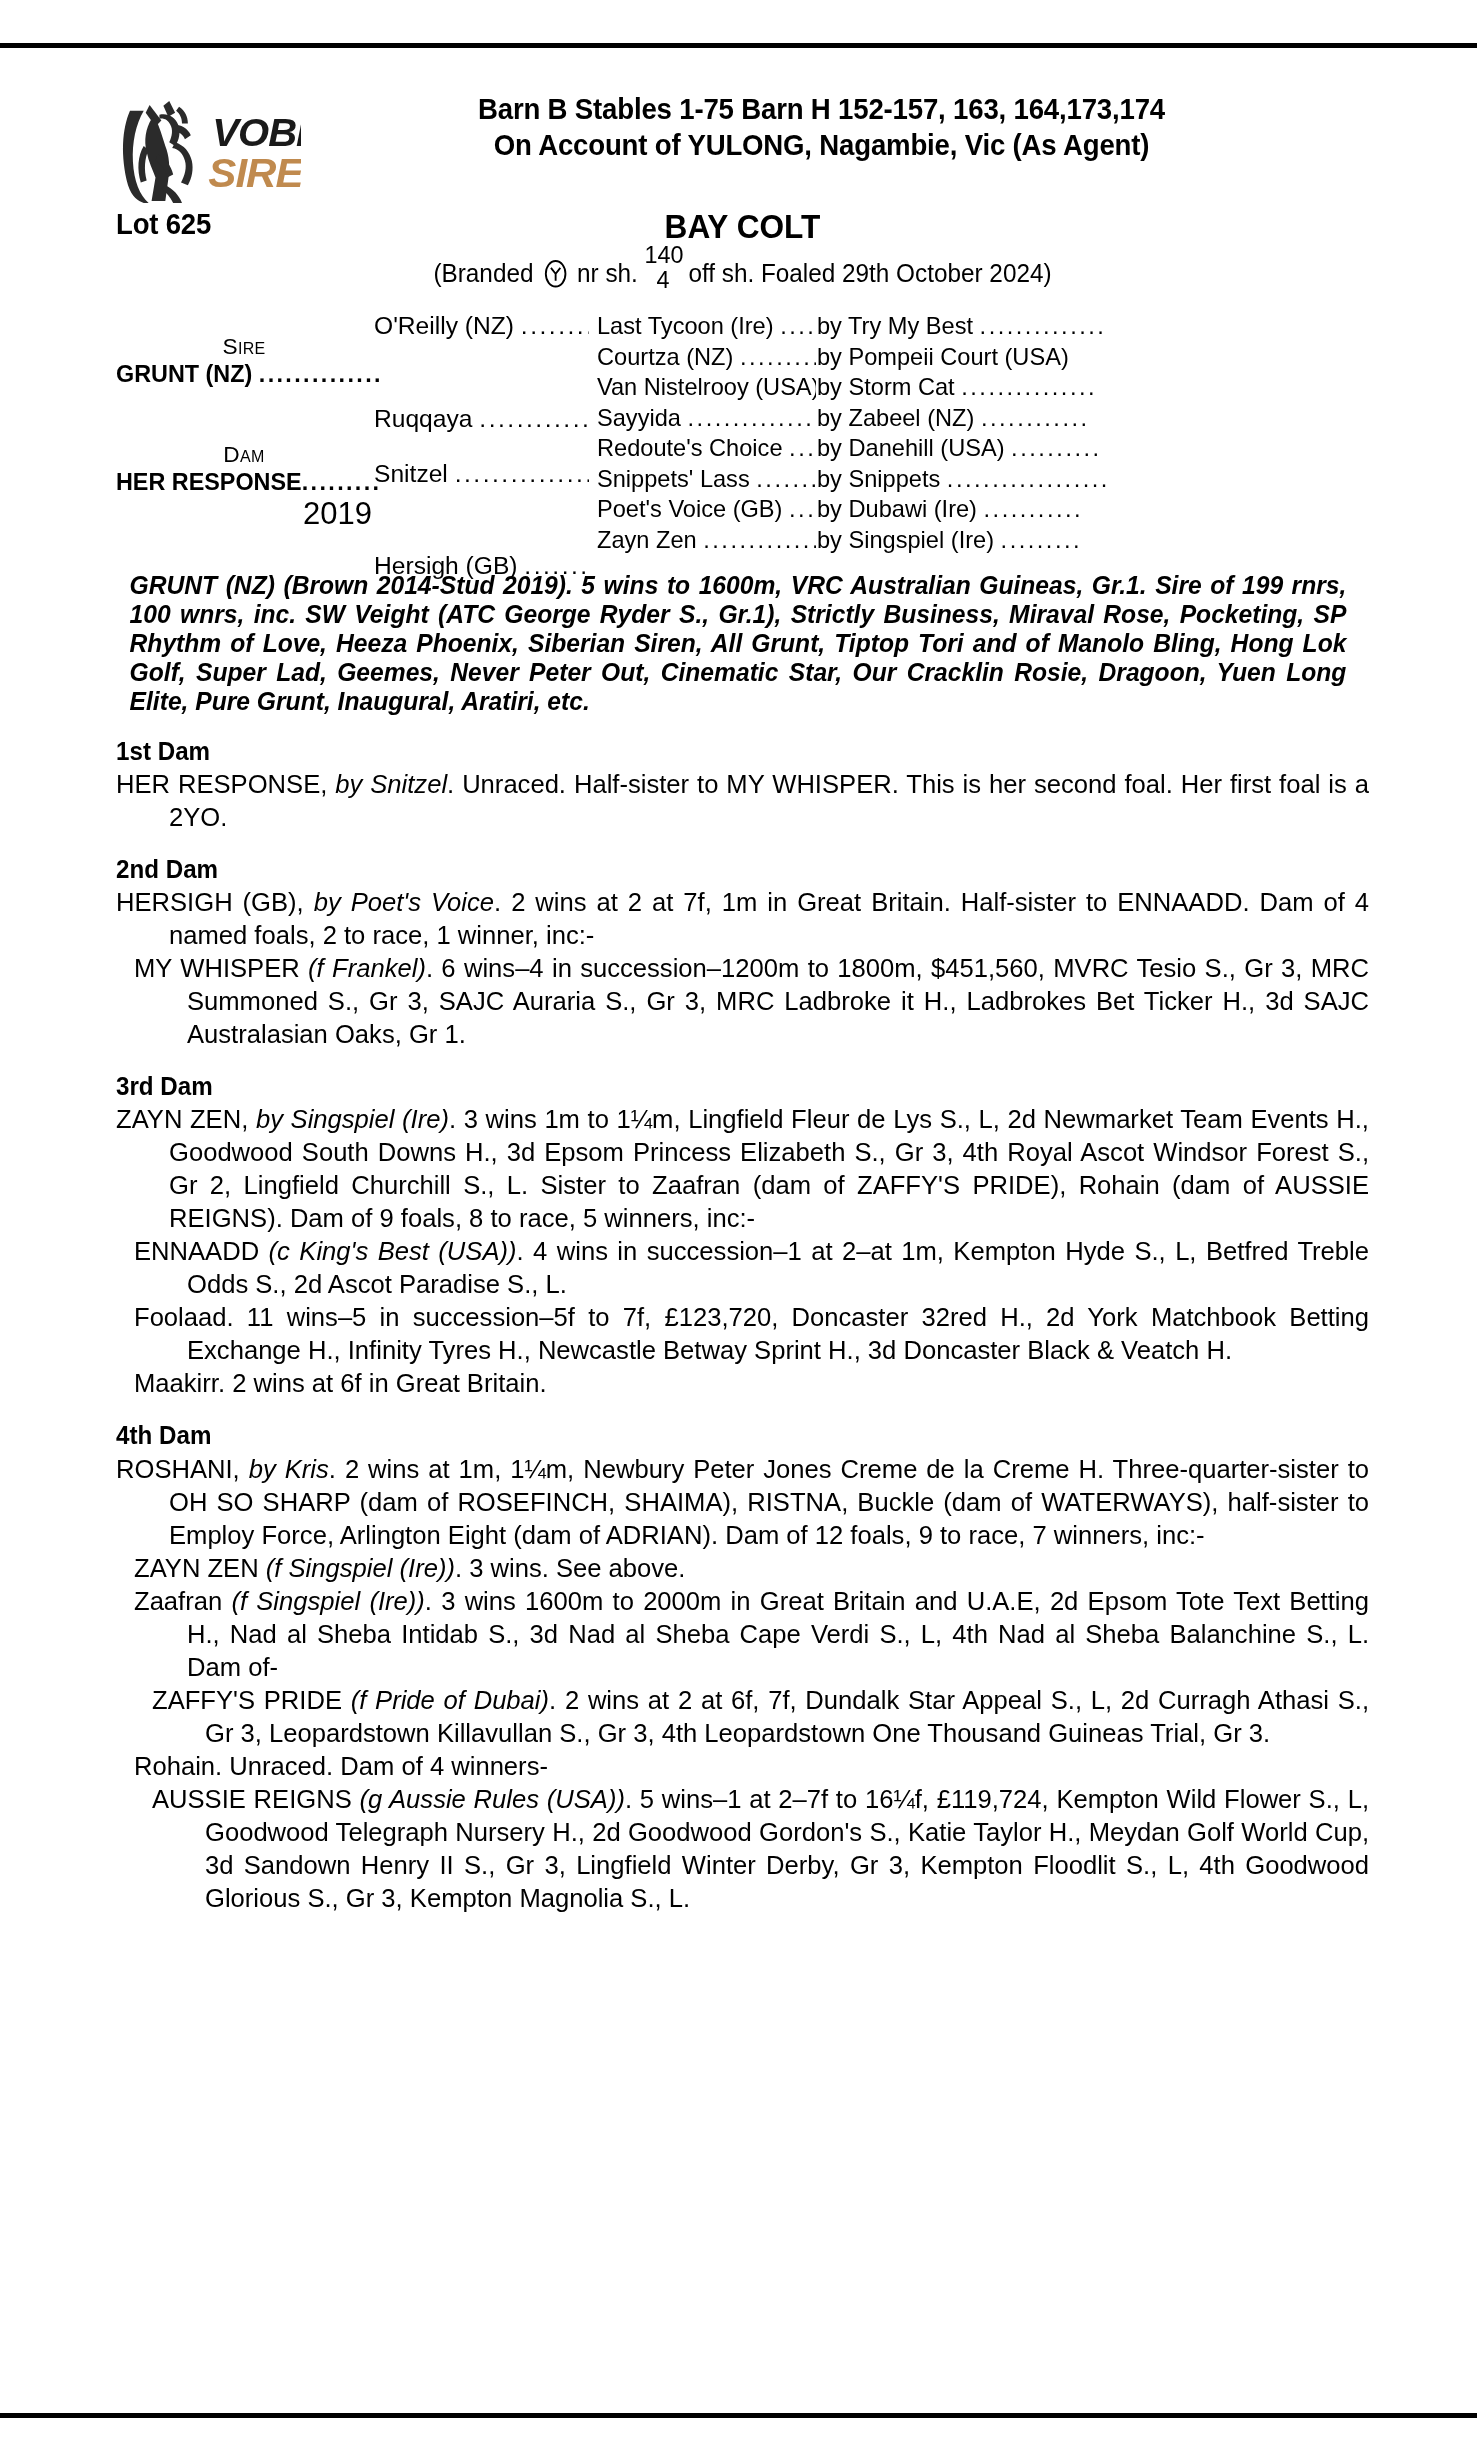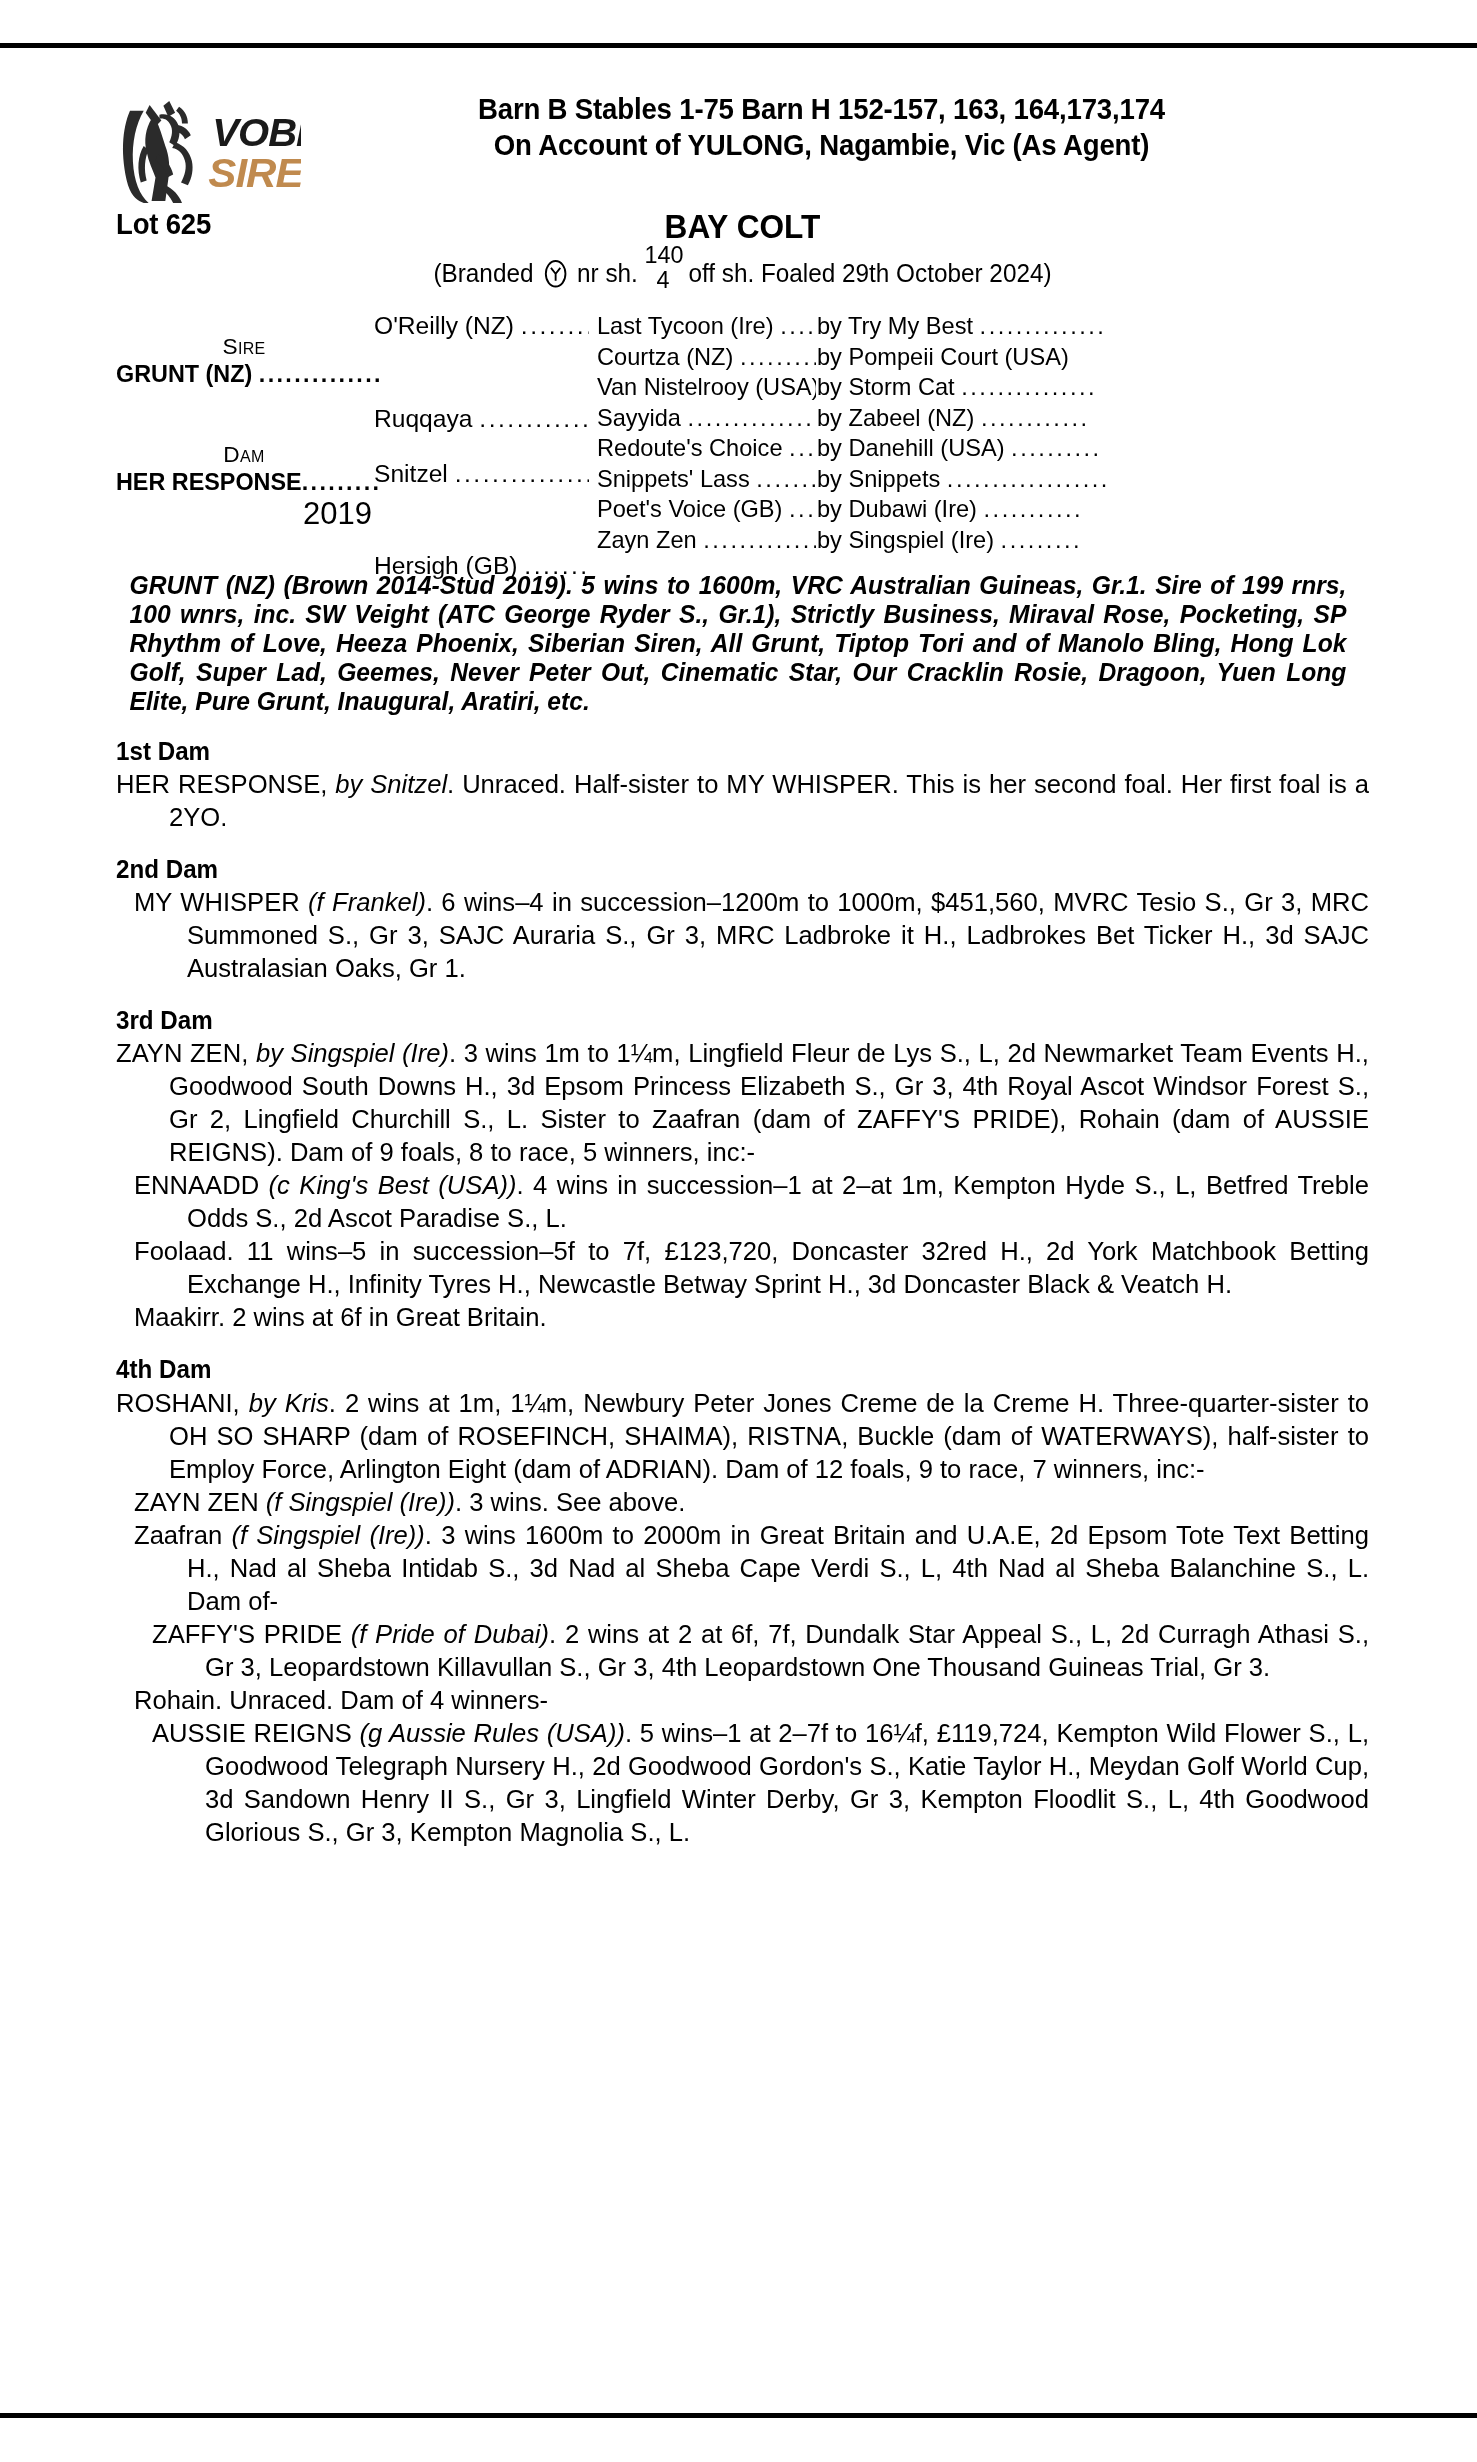--- a/index.html
+++ b/index.html
@@ -354,21 +354,22 @@
           <div class="ped-d-row"><span>by Singspiel (Ire)</span> <span class="dots">.........</span></div>
         </div>
     </div>
 
     <div class="sire-desc">GRUNT (NZ) (Brown 2014-Stud 2019). 5 wins to 1600m, VRC Australian Guineas, Gr.1. Sire of 199 rnrs, 100 wnrs, inc. SW Veight (ATC George Ryder S., Gr.1), Strictly Business, Miraval Rose, Pocketing, SP Rhythm of Love, Heeza Phoenix, Siberian Siren, All Grunt, Tiptop Tori and of Manolo Bling, Hong Lok Golf, Super Lad, Geemes, Never Peter Out, Cinematic Star, Our Cracklin Rosie, Dragoon, Yuen Long Elite, Pure Grunt, Inaugural, Aratiri, etc.</div>
 
     <div id="sections">
         <div class="sec-head">1st Dam</div>
         <p class="entry lvl1"><span>HER RESPONSE, </span><i>by Snitzel</i><span>. Unraced. Half-sister to </span><b>MY WHISPER</b><span>. This is her second foal. Her first foal is a 2YO.</span></p>
         <div class="sec-head">2nd Dam</div>
-        <p class="entry lvl2"><b>MY  WHISPER </b><i>(f Frankel)</i><span>. </span><b>6  wins</b><span>–4  in  succession–1200m  to  1000m, $451,560, MVRC Tesio S., </span><b>Gr 3</b><span>, MRC Summoned S., </span><b>Gr 3</b><span>, SAJC Auraria S., </span><b>Gr 3</b><span>, MRC Ladbroke it H., Ladbrokes Bet Ticker H., 3d SAJC Australasian Oaks, </span><b>Gr 1</b><span>.</span></p>
+        <p class="entry lvl1"><span>HERSIGH (GB), </span><i>by Poet's Voice</i><span>. </span><b>2 wins</b><span> at 2 at 7f, 1m in Great Britain. Half-sister to </span><b>ENNAADD</b><span>. Dam of 4 named foals, 2 to race, </span><b>1 winner</b><span>, inc:-</span></p>
+        <p class="entry lvl2"><b>MY  WHISPER </b><i>(f Frankel)</i><span>. </span><b>6  wins</b><span>–4  in  succession–1200m  to  1800m, $451,560, MVRC Tesio S., </span><b>Gr 3</b><span>, MRC Summoned S., </span><b>Gr 3</b><span>, SAJC Auraria S., </span><b>Gr 3</b><span>, MRC Ladbroke it H., Ladbrokes Bet Ticker H., 3d SAJC Australasian Oaks, </span><b>Gr 1</b><span>.</span></p>
         <div class="sec-head">3rd Dam</div>
         <p class="entry lvl1"><b>ZAYN ZEN</b><span>, </span><i>by Singspiel (Ire)</i><span>. </span><b>3 wins</b><span> 1m to 1¼m, Lingfield Fleur de Lys S., </span><b>L</b><span>, 2d Newmarket Team Events H., Goodwood South Downs H., 3d Epsom Princess Elizabeth S., </span><b>Gr 3</b><span>, 4th Royal Ascot Windsor Forest S., </span><b>Gr 2</b><span>, Lingfield Churchill S., </span><b>L</b><span>. Sister to </span><b>Zaafran</b><span> (dam of </span><b>ZAFFY'S PRIDE</b><span>), Rohain (dam of </span><b>AUSSIE REIGNS</b><span>). Dam of 9 foals, 8 to race, </span><b>5 winners</b><span>, inc:-</span></p>
         <p class="entry lvl2"><b>ENNAADD </b><i>(c King's Best (USA))</i><span>. </span><b>4 wins</b><span> in  succession–1  at  2–at  1m, Kempton Hyde S., </span><b>L</b><span>, Betfred Treble Odds S., 2d Ascot Paradise S., </span><b>L</b><span>.</span></p>
         <p class="entry lvl2"><span>Foolaad. </span><b>11 wins</b><span>–5 in succession–5f to 7f, £123,720, Doncaster 32red H., 2d York Matchbook Betting Exchange H., Infinity Tyres H., Newcastle Betway Sprint H., 3d Doncaster Black &amp; Veatch H.</span></p>
         <p class="entry lvl2"><span>Maakirr. </span><b>2 wins</b><span> at 6f in Great Britain.</span></p>
         <div class="sec-head">4th Dam</div>
         <p class="entry lvl1"><span>ROSHANI, </span><i>by Kris</i><span>. </span><b>2 wins</b><span> at 1m, 1¼m, Newbury Peter Jones Creme de la Creme H. Three-quarter-sister to </span><b>OH SO SHARP</b><span> (dam of </span><b>ROSEFINCH</b><span>, </span><b>SHAIMA</b><span>), </span><b>RISTNA</b><span>, Buckle (dam of </span><b>WATERWAYS</b><span>), half-sister to </span><b>Employ Force</b><span>, Arlington Eight (dam of </span><b>ADRIAN</b><span>). Dam of 12 foals, 9 to race, </span><b>7 winners</b><span>, inc:-</span></p>
         <p class="entry lvl2"><b>ZAYN ZEN </b><i>(f Singspiel (Ire))</i><span>. </span><b>3 wins</b><span>. See above.</span></p>
         <p class="entry lvl2"><b>Zaafran </b><i>(f Singspiel (Ire))</i><span>. </span><b>3 wins</b><span> 1600m to 2000m in Great Britain and U.A.E, 2d Epsom Tote Text Betting H., Nad al Sheba Intidab S., 3d Nad al Sheba Cape Verdi S., </span><b>L</b><span>, 4th Nad al Sheba Balanchine S., </span><b>L</b><span>. Dam of-</span></p>
         <p class="entry lvl3"><b>ZAFFY'S PRIDE </b><i>(f Pride of Dubai)</i><span>. </span><b>2 wins</b><span> at 2 at 6f, 7f, Dundalk Star Appeal S., </span><b>L</b><span>, 2d Curragh Athasi S., </span><b>Gr 3</b><span>, Leopardstown Killavullan S., </span><b>Gr 3</b><span>, 4th Leopardstown One Thousand Guineas Trial, </span><b>Gr 3</b><span>.</span></p>

